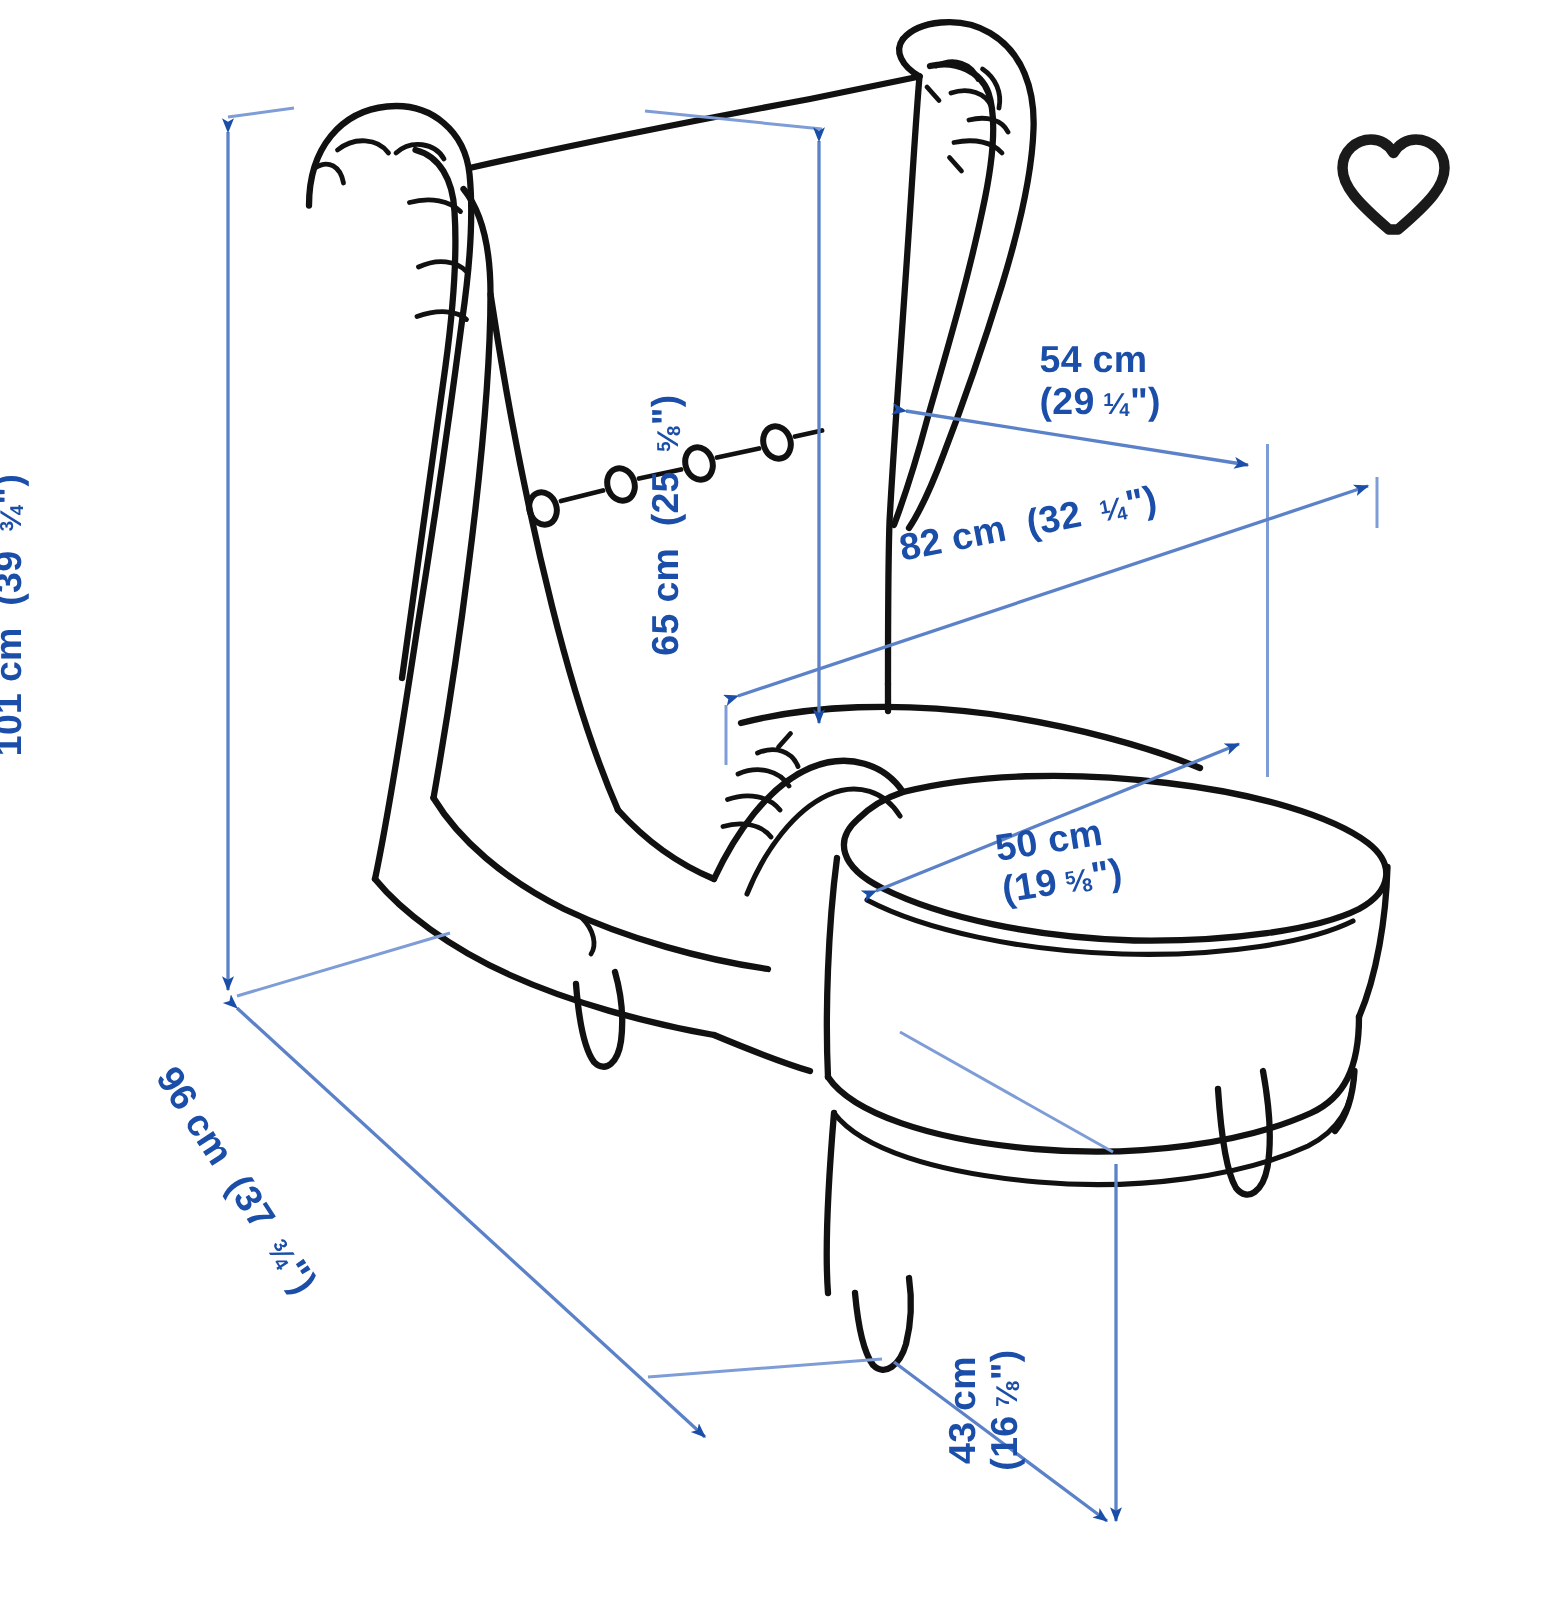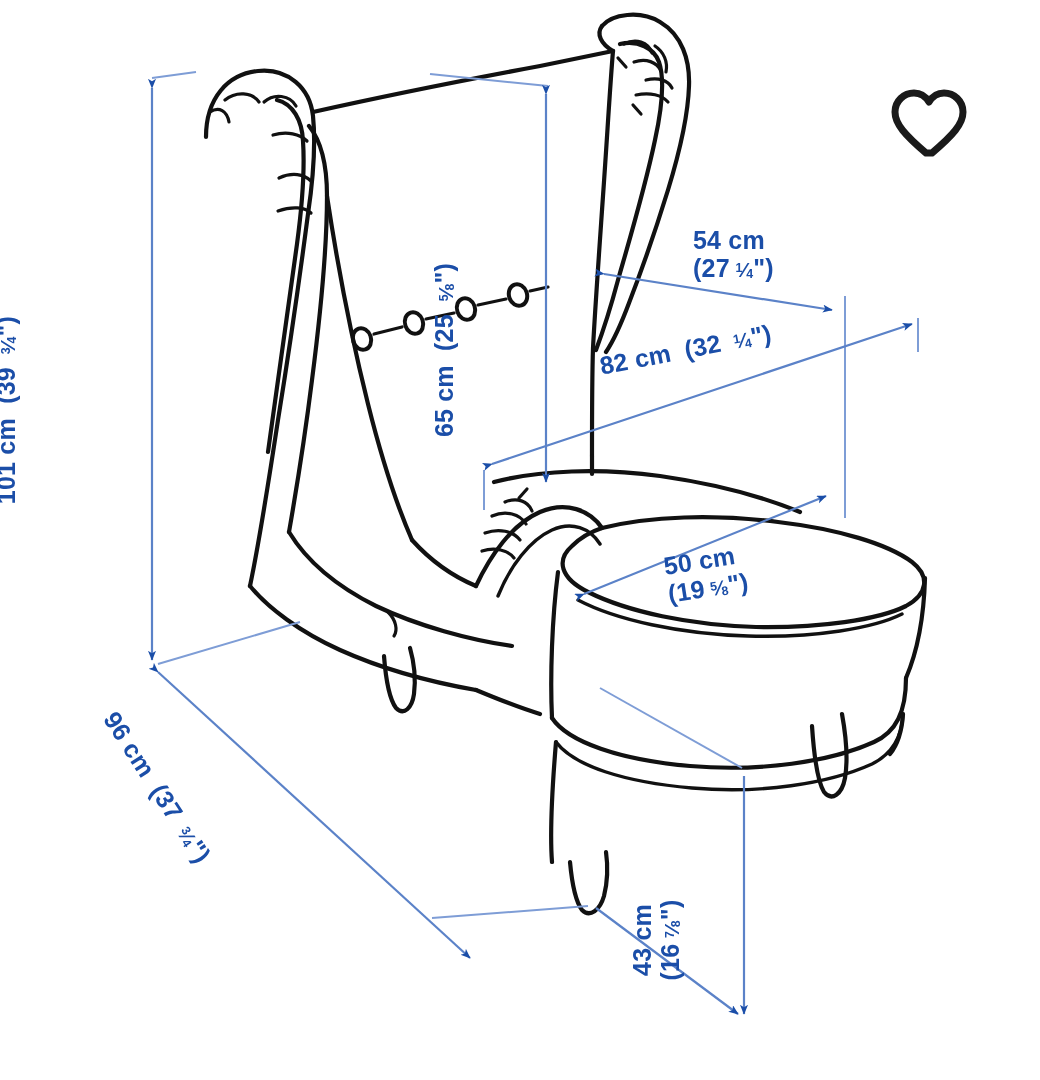--- a/index.html
+++ b/index.html
@@ -217,21 +217,21 @@
   </div>
 
   <div class="dim-label" id="label-seatheight">
     <span>65 cm</span>
     <span>&nbsp;(</span><span>25</span>
     <span class="frac">&nbsp;<sup>5</sup>⁄<sub>8</sub></span><span>")</span>
   </div>
 
   <div class="dim-label" id="label-width54">
     <span class="l2">54 cm</span>
-    <span class="l2">(<span>27</span><span class="frac">&nbsp;<sup>1</sup>⁄<sub>4</sub></span>")</span>
+    <span class="l2">(<span>29</span><span class="frac">&nbsp;<sup>1</sup>⁄<sub>4</sub></span>")</span>
   </div>
 
   <div class="dim-label" id="label-width82">
     <span>82 cm</span>
     <span>&nbsp;(</span><span>32</span>
     <span class="frac">&nbsp;<sup>1</sup>⁄<sub>4</sub></span><span>")</span>
   </div>
 
   <div class="dim-label" id="label-depth50">
     <span class="l2">50 cm</span>

